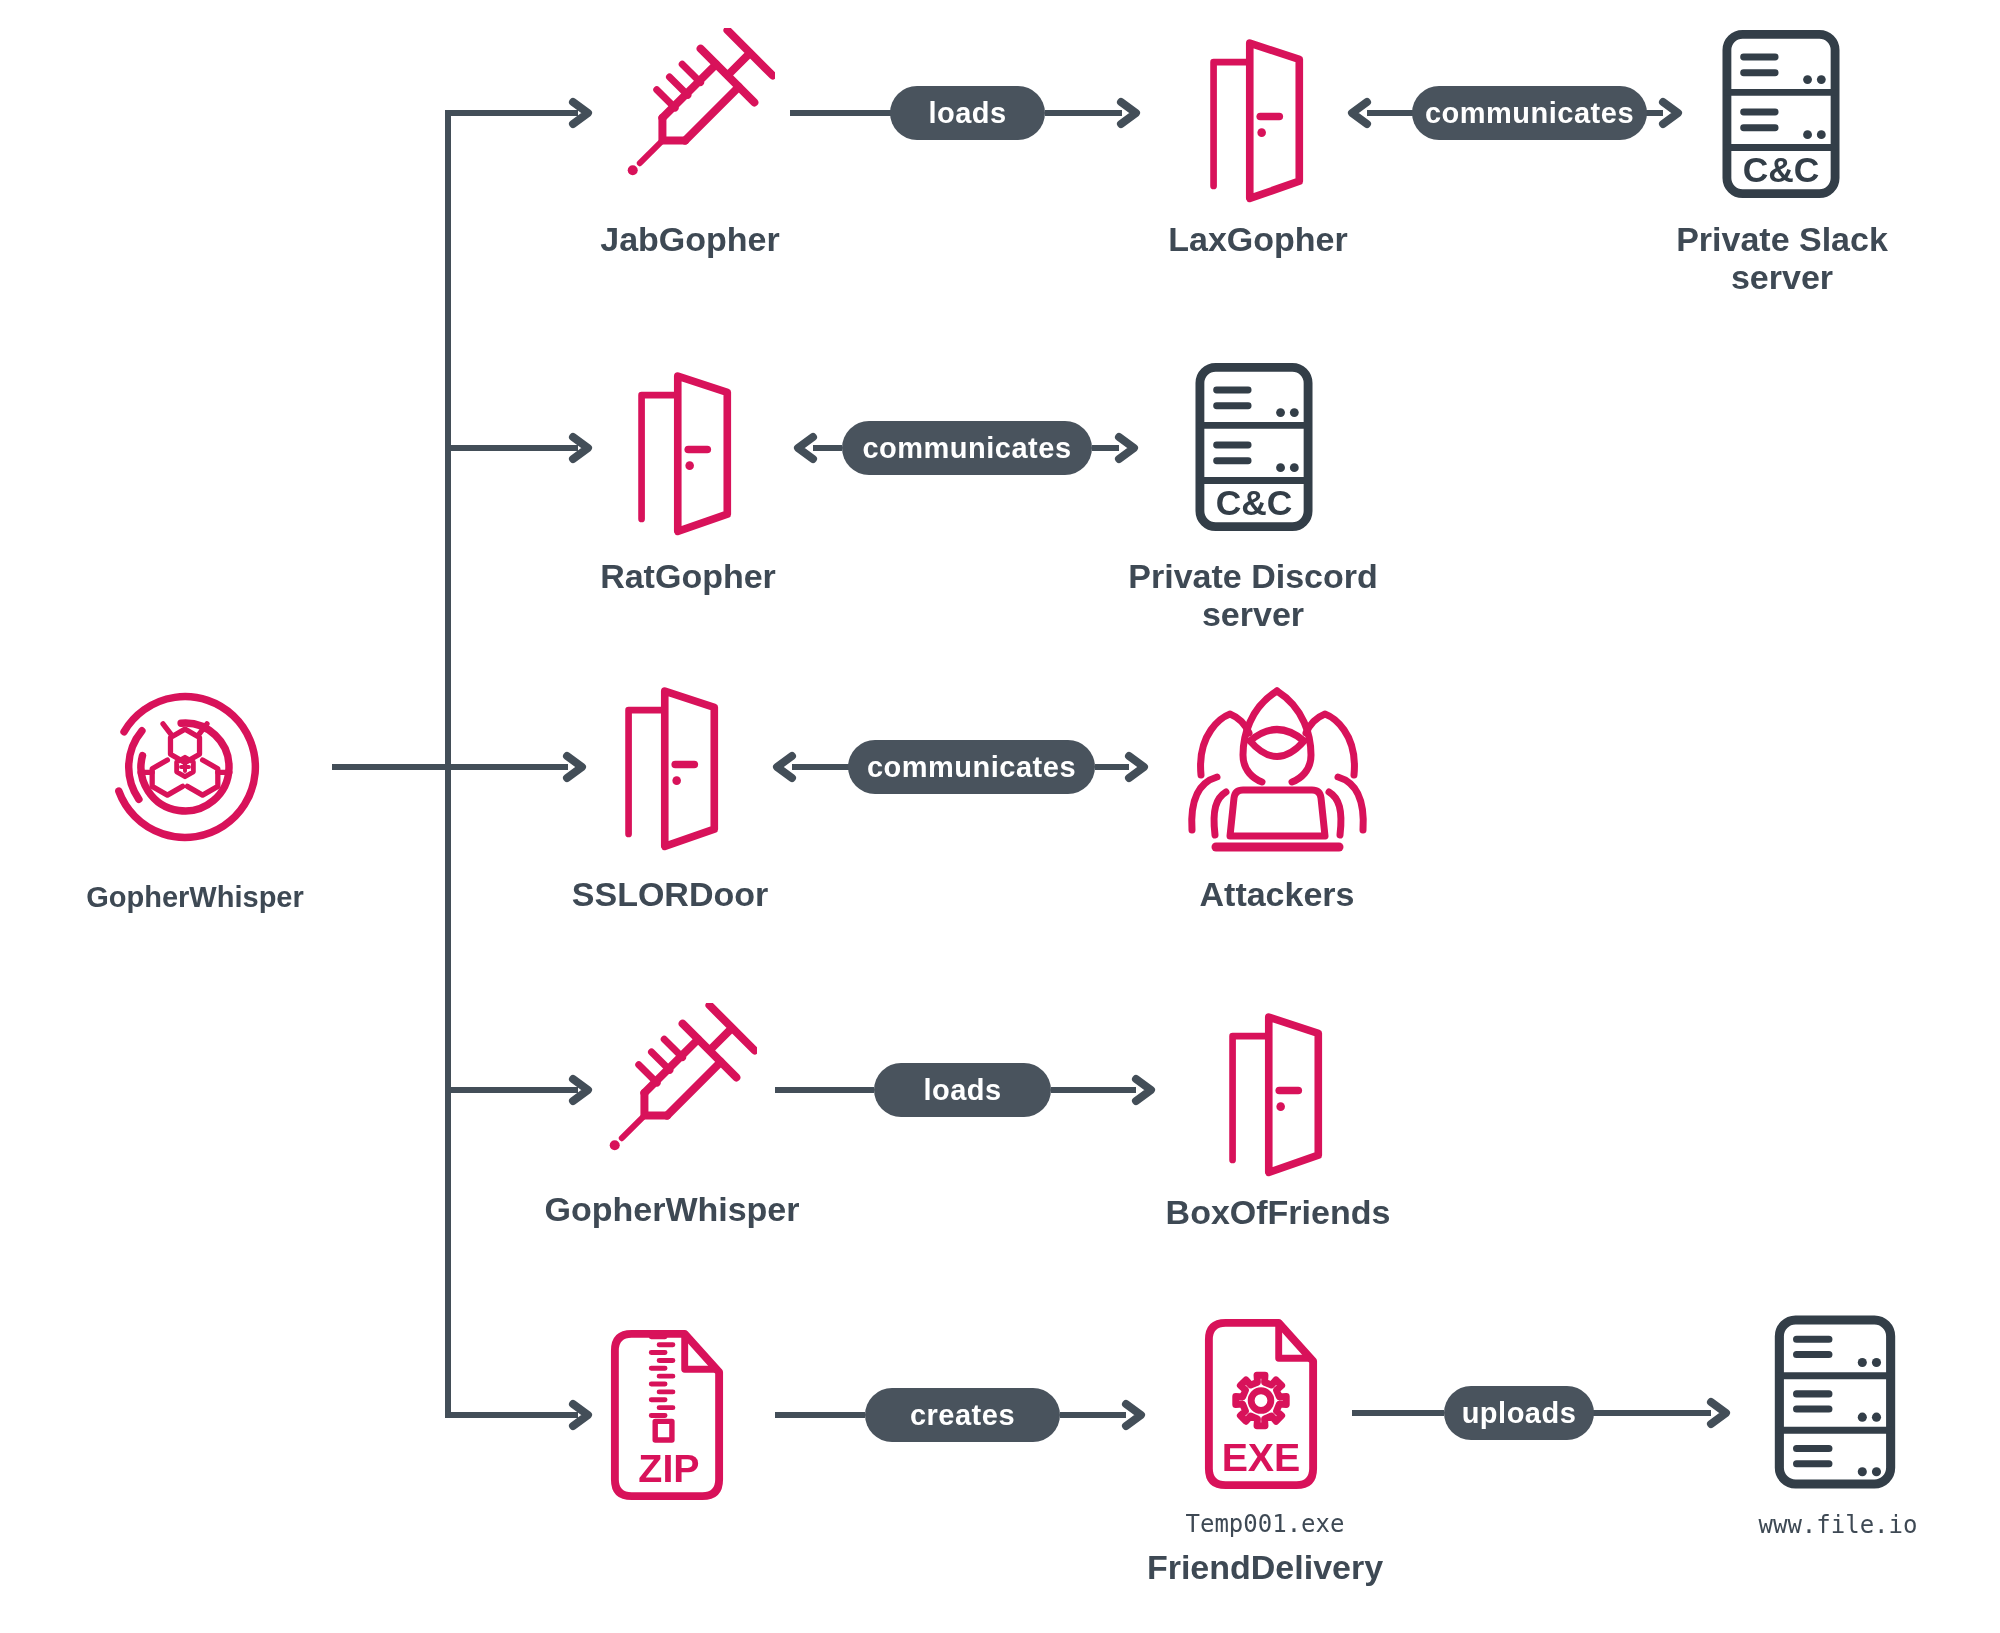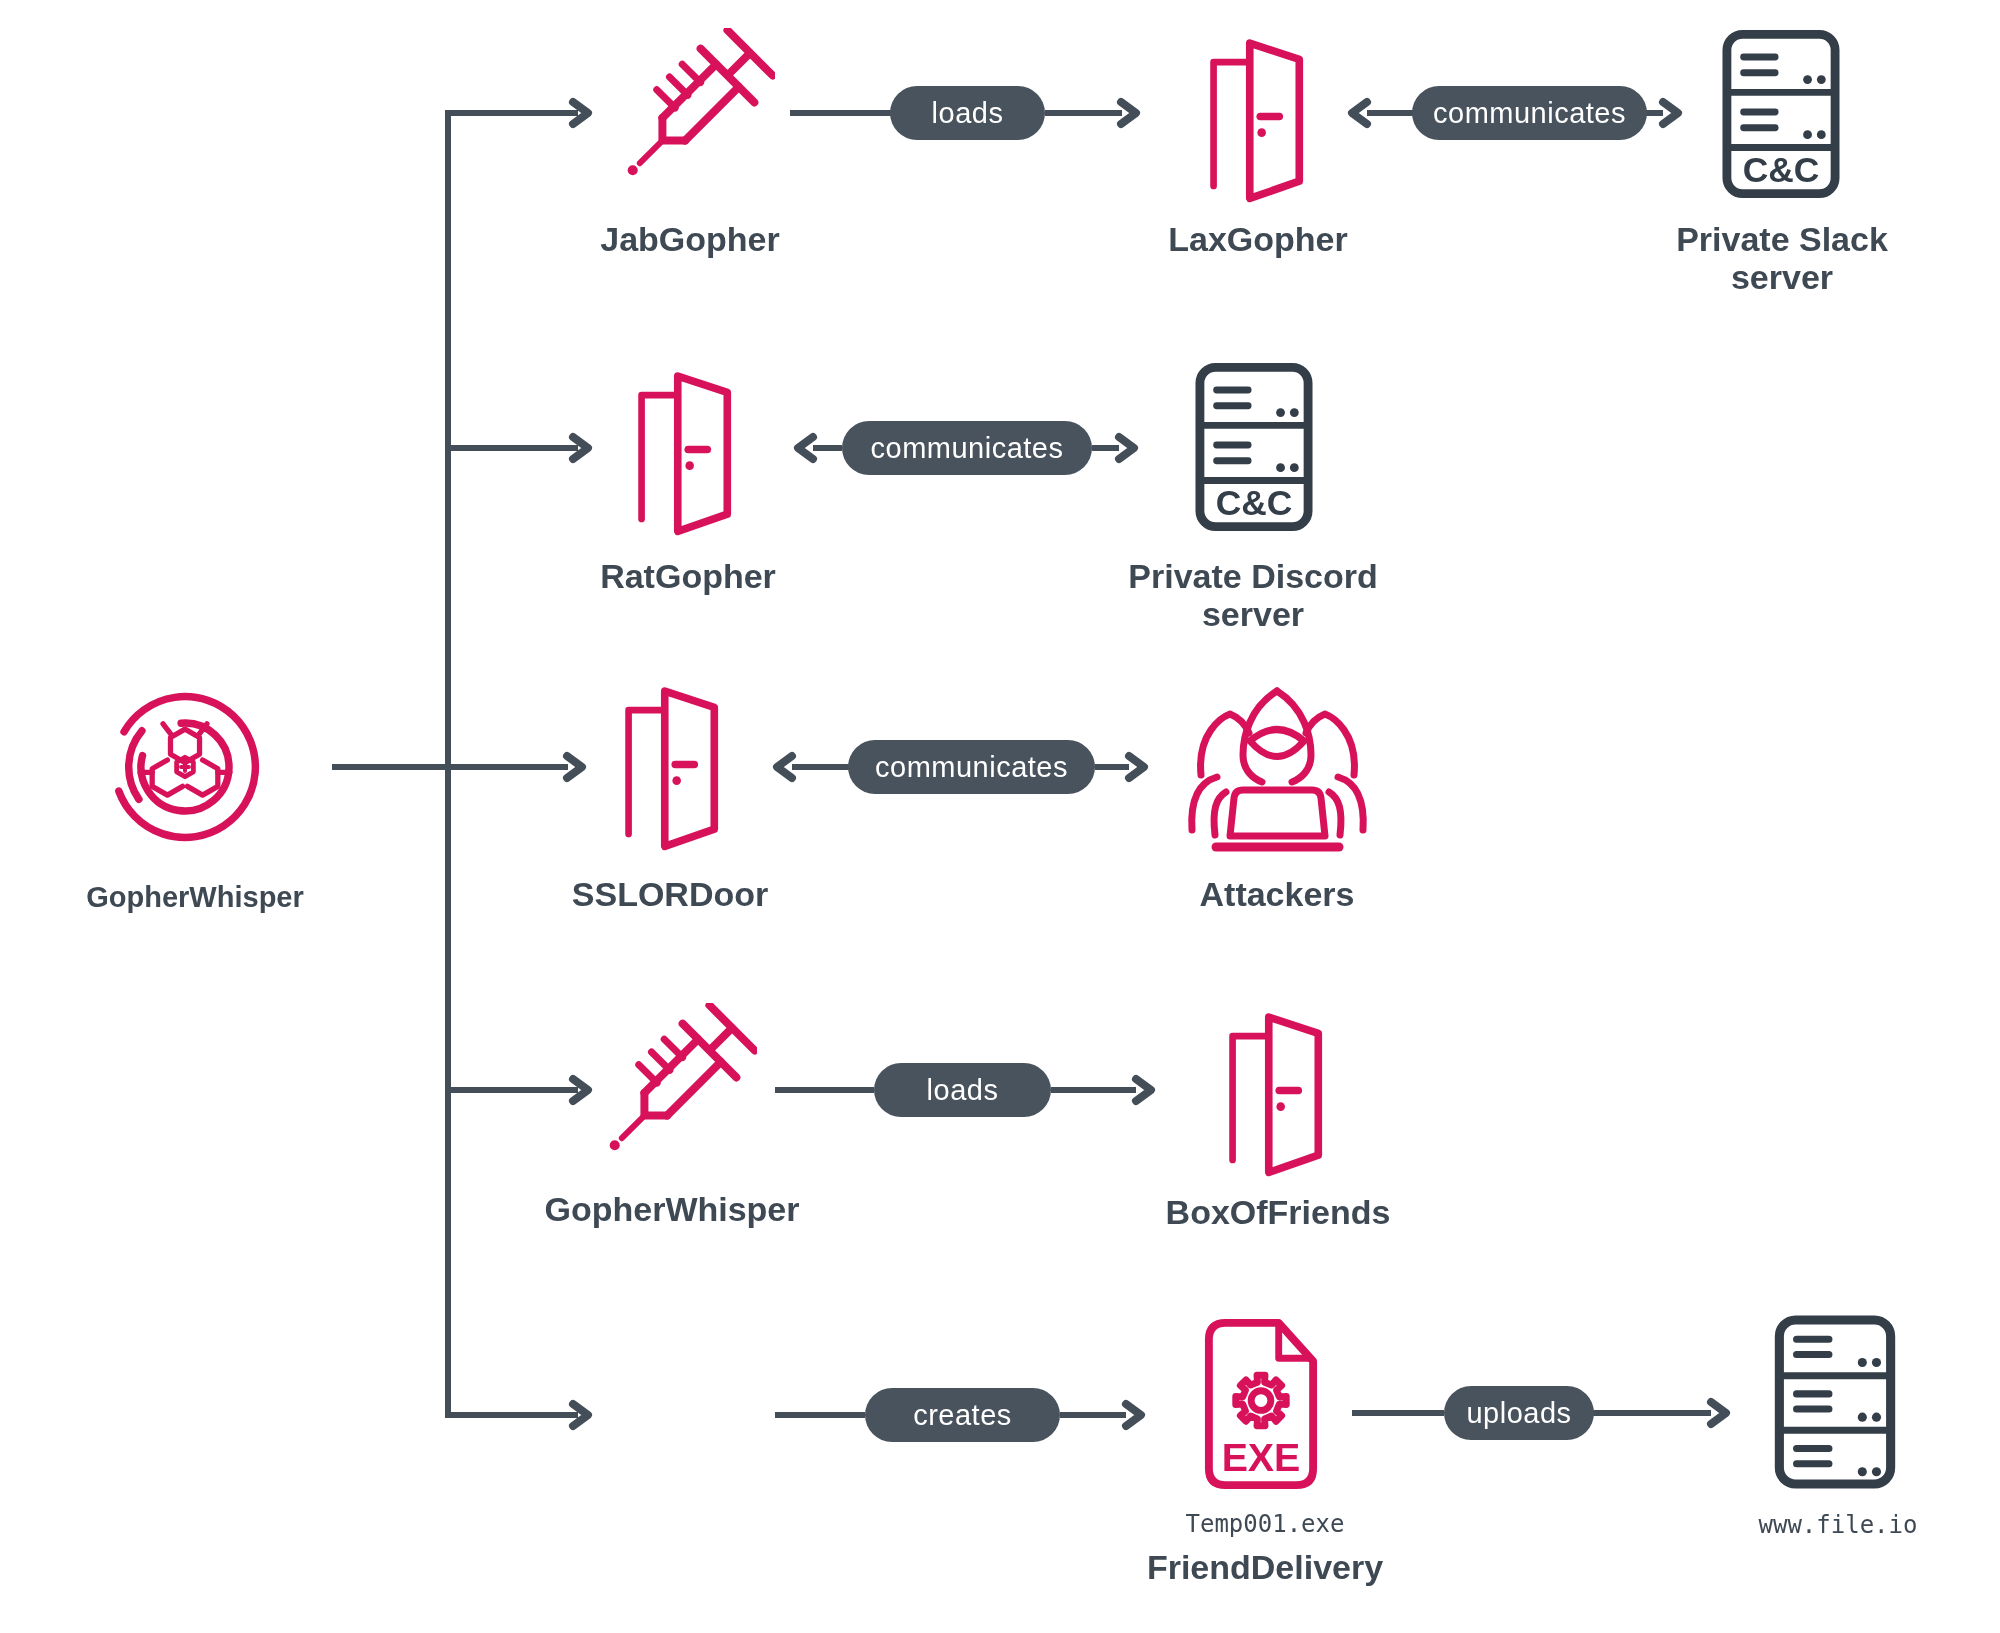--- a/index.html
+++ b/index.html
@@ -8,21 +8,21 @@
   #connectors{position:absolute;left:0;top:0;z-index:1;}
   .icon{position:absolute;z-index:2;}
   .icon svg{display:block;width:100%;height:100%;}
   .label{position:absolute;z-index:3;transform:translateX(-50%);text-align:center;
          font-weight:700;font-size:34px;line-height:38px;color:var(--slate-text);
          white-space:nowrap;}
   .label.big{font-size:29px;}
   .label.mono{font-family:"DejaVu Sans Mono",monospace;font-weight:400;font-size:24px;}
   .pill{position:absolute;z-index:3;height:54px;border-radius:27px;background:var(--pill-bg);
         color:#ffffff;display:flex;align-items:center;justify-content:center;
-        font-weight:400;font-size:29px;letter-spacing:.5px;}
+        font-weight:700;font-size:29px;letter-spacing:.5px;}
   .conn{stroke:var(--line-color);stroke-width:6;fill:none;}
   .ah{stroke:var(--line-color);stroke-width:8;fill:none;stroke-linecap:round;stroke-linejoin:round;}
   .pk{stroke:var(--accent-pink);fill:none;stroke-linecap:round;stroke-linejoin:round;}
   .sl{stroke:var(--icon-slate);fill:none;stroke-linecap:round;stroke-linejoin:round;}
   .pkdot{fill:var(--accent-pink);}
   .sldot{fill:var(--icon-slate);}
   .svgtext{font-family:"Liberation Sans",sans-serif;font-weight:800;fill:var(--icon-slate);}
   .svgtext-pink{font-family:"Liberation Sans",sans-serif;font-weight:800;fill:var(--accent-pink);}
 </style>
 </head>
@@ -211,20 +211,29 @@
   <div class="icon" style="left:1224px;top:1002px;width:100px;height:175px">
     <svg viewBox="0 0 105 178">
       <path class="pk" stroke-width="7" d="M9,33 V163 M9,33 H44"></path>
       <path class="pk" stroke-width="8" d="M47,13 L99,30 L99,158 L47,176 Z"></path>
       <path class="pk" stroke-width="8" d="M58,90 H78"></path>
       <circle class="pkdot" cx="59.5" cy="107" r="4.5"></circle>
     </svg>
   </div>
   <div class="label" style="left:1278px;top:1193px">BoxOfFriends</div>
 
+  <div class="icon" style="left:608px;top:1328px;width:118px;height:174px">
+    <svg viewBox="0 0 120 175">
+      <path class="pk" stroke-width="8" d="M78,5 H24 Q7,5 7,22 V153 Q7,170 24,170 H96 Q113,170 113,153 V44 L78,5 Z"></path>
+      <path class="pk" stroke-width="7" d="M78,8 V41 H109"></path>
+      <path class="pk" stroke-width="5" d="M44,8 H58 M52,16 H66 M44,24 H58 M52,32 H66 M44,40 H58 M52,48 H66 M44,56 H58 M52,64 H66 M44,72 H58 M52,80 H66 M44,88 H58"></path>
+      <rect class="pk" stroke-width="5.5" x="48" y="94" width="17" height="19"></rect>
+      <text class="svgtext-pink" x="62" y="156" font-size="40" text-anchor="middle">ZIP</text>
+    </svg>
+  </div>
 
   <div class="pill" style="left:865px;top:1388px;width:195px">creates</div>
 
   <div class="icon" style="left:1202px;top:1317px;width:118px;height:174px">
     <svg viewBox="0 0 120 175">
       <path class="pk" stroke-width="8" d="M78,5 H24 Q7,5 7,22 V153 Q7,170 24,170 H96 Q113,170 113,153 V44 L78,5 Z"></path>
       <path class="pk" stroke-width="7" d="M78,8 V41 H109"></path>
       <g transform="translate(60,84)">
         <path class="pk" stroke-width="7" d="M18.66,-3.62 L25.69,-4.07 L25.69,4.07 L18.66,3.62 L15.75,10.62 L21.03,15.28 L15.28,21.03 L10.62,15.75 L3.62,18.66 L4.07,25.69 L-4.07,25.69 L-3.62,18.66 L-10.62,15.75 L-15.28,21.03 L-21.03,15.28 L-15.75,10.62 L-18.66,3.62 L-25.69,4.07 L-25.69,-4.07 L-18.66,-3.62 L-15.75,-10.62 L-21.03,-15.28 L-15.28,-21.03 L-10.62,-15.75 L-3.62,-18.66 L-4.07,-25.69 L4.07,-25.69 L3.62,-18.66 L10.62,-15.75 L15.28,-21.03 L21.03,-15.28 L15.75,-10.62 Z"></path>
         <circle class="pk" stroke-width="7" cx="0" cy="0" r="10"></circle>

